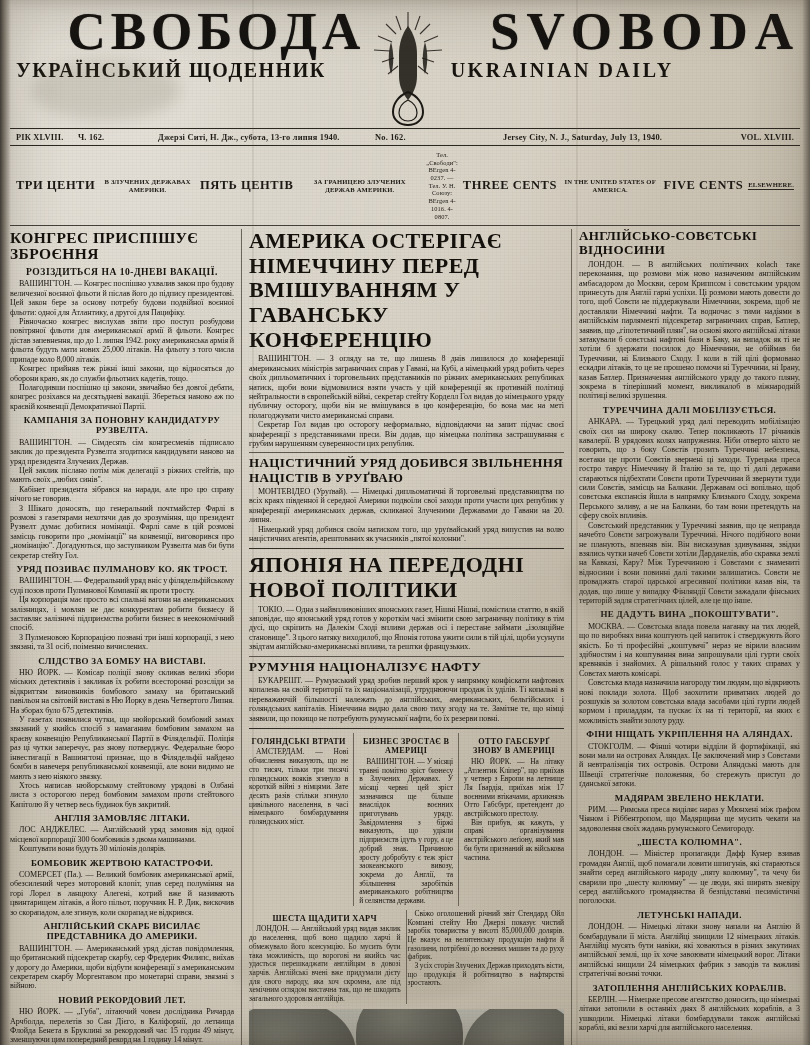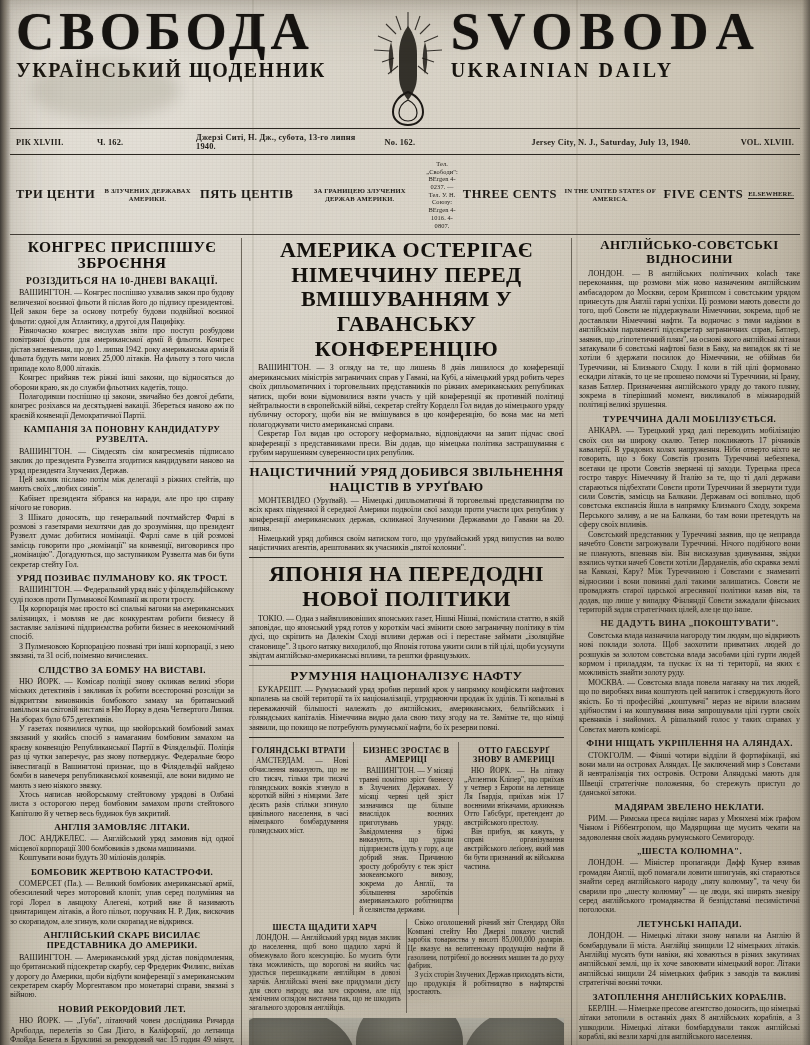--- a/index.html
+++ b/index.html
@@ -34,41 +34,42 @@
   .edge-r{position:absolute;right:0;top:0;width:8px;height:1045px;background:linear-gradient(270deg,#3a352e,rgba(150,142,128,0));opacity:.6;}
 
   
   .masthead{position:relative;padding-top:6px;}
   .mh-row{display:flex;align-items:flex-start;justify-content:space-between;}
   .mh-title{
     font-family:"Liberation Serif", serif;
     font-weight:bold;font-size:53px;line-height:.98;letter-spacing:5px;
     color:#141210;
     text-shadow:0 0 1px rgba(0,0,0,.5);
+    text-align:right;
   }
   .mh-sub{
     font-weight:bold;font-size:20px;letter-spacing:1.5px;line-height:1.05;
     margin-top:2px;color:#17140f;
   }
   .mh-left{width:352px;text-align:left;padding-left:6px;}
   .mh-right{width:352px;text-align:left;}
   .mh-right .mh-title{letter-spacing:7px;}
   .mh-right .mh-sub{letter-spacing:2.5px;}
   .trident{
     width:86px;display:flex;align-items:center;justify-content:center;
     padding-top:2px;
   }
   .trident svg{display:block;}
 
   
   .rule{height:0;border-top:1.3px solid #2b2721;margin:2px 0;}
   .rule.thin{border-top:.8px solid #45403a;}
   .dateline{
     display:flex;align-items:center;font-size:8.4px;font-weight:bold;
-    letter-spacing:.2px;padding:2px 6px 1px 6px;color:#201d18;gap:19px;
+    letter-spacing:.2px;padding:2px 6px 1px 6px;color:#201d18;
   }
   .dl-a{width:62px;}
   .dl-b{width:80px;}
   .dl-c{flex:1;text-align:left;}
   .dl-d{width:128px;text-align:left;}
   .dl-e{flex:1;text-align:left;}
   .dl-f{width:74px;text-align:right;}
 
   .pricebar{
     display:flex;align-items:center;font-weight:bold;color:#1c1915;
@@ -80,21 +81,21 @@
   .ul{border-bottom:1.2px solid #2b2721;padding-bottom:1px;}
 
   
   .sheet{display:flex;gap:0;margin-top:3px;}
   .col{box-sizing:border-box;}
   .col-1{width:232px;padding-right:7px;border-right:1px solid #6d665b;}
   .col-2{width:330px;padding:0 7px;border-right:1px solid #6d665b;}
   .col-3{width:228px;padding-left:7px;}
 
   h1.hl{
-    font-weight:bold;text-align:center;margin:0 0 2px 0;
+    font-weight:bold;text-align:left;margin:0 0 2px 0;
     letter-spacing:.4px;color:#14110d;
   }
   .hl-a{font-size:15.5px;line-height:1.05;padding:1px 0 2px;}
   .hl-b{font-size:22px;line-height:1.12;}
   .hl-c{font-size:13px;line-height:1.1;}
   .sub-hl{
     font-weight:bold;text-align:center;font-size:9.6px;letter-spacing:.5px;
     margin:1px 0 2px;line-height:1.12;
   }
   .mini-hl{
@@ -309,22 +310,22 @@
 
     <div class="col col-3">
       <h1 class="hl hl-c">АНГЛІЙСЬКО-СОВЄТСЬКІ ВІДНОСИНИ</h1>
       <p class="bd">ЛОНДОН. — В англійських політичних кolach таке переконання, що розмови між ново назначеним англійським амбасадором до Москви, сером Криппсом і совєтським урядом принесуть для Англії гарні успіхи. Ці розмови мають довести до того, щоб Совєти не піддержували Німеччини, зокрема, щоб не доставляли Німеччині нафти. Та водночас з тими надіями в англійськім парляменті підсекретар заграничних справ, Батлер, заявив, що „гіпотетичний плян", на основі якого англійські літаки затакували б совєтські нафтові бази в Баку, на випадок як ті не хотіли б здержати посилок до Німеччини, не обіймав би Туреччини, ні Близького Сходу. І коли в тій цілі формовано ескадри літаків, то це не прошено помочи ні Туреччини, ні Ірану, казав Батлер. Призначення англійського уряду до такого пляну, зокрема в тіперішний момент, викликалоб в міжнародній політиці великі зрушення.</p>
 
       <div class="mini-hl">ТУРЕЧЧИНА ДАЛІ МОБІЛІЗУЄТЬСЯ.</div>
       <p class="bd">АНКАРА. — Турецький уряд далі переводить мобілізацію своїх сил на широку скалю. Тепер покликають 17 річників кавалерії. В урядових колях напруження. Ніби отверто ніхто не говорить, що з боку Совєтів грозить Туреччині небезпека, всетаки це проти Совєтів звернені ці заходи. Турецька преса гостро таврує Німеччину й Італію за те, що ті далі держави стараються підбехтати Совєти проти Туреччини й звернути туди сили Совєтів, замісць на Балкани. Державам осі вопільно, щоб совєтська експансія йшла в напрямку Близького Сходу, зокрема Перського заливу, а не на Балкани, бо там вони претендуть на сферу своїх впливів.</p>
       <p class="bd">Совєтський представник у Туреччині заявив, що це неправда начебто Совєти загрожували Туреччині. Нічого подібного вони не планують, впевняв він. Він висказував здивування, звідки взялись чутки начеб Совєти хотіли Дарданелів, або скравка землі на Кавказі, Кару? Між Туреччиною і Совєтами є знамениті відносини і вони повинні далі такими залишатись. Совєти не проваджять старої царської агресивної політики казав він, та додав, що лише у випадку Фінляндії Совєти зажадали фінських територій задля стратегічних цілей, але це що інше.</p>
 
       <div class="mini-hl">НЕ ДАДУТЬ ВИНА „ПОКОШТУВАТИ".</div>
+      <p class="bd">МОСКВА. — Совєтська влада повела наганку на тих людей, що по виробнях вина коштують цей напиток і стверджують його якість. Бо ті професійні „коштувачі" нераз не вірили власним здібностям і на коштування вина запрошували цілі гурти своїх кревняків і знайомих. А рішальний голос у таких справах у Совєтах мають комісарі.</p>
       <p class="bd">Совєтська влада назначила нагороду тим людям, що відкриють нові поклади золота. Щоб заохотити приватних людей до розшуків за золотом совєтська влада засобами цілі гурти людей кормом і приладдям, та пускає їх на ті території, на яких є можливість знайти золоту руду.</p>
-      <p class="bd">МОСКВА. — Совєтська влада повела наганку на тих людей, що по виробнях вина коштують цей напиток і стверджують його якість. Бо ті професійні „коштувачі" нераз не вірили власним здібностям і на коштування вина запрошували цілі гурти своїх кревняків і знайомих. А рішальний голос у таких справах у Совєтах мають комісарі.</p>
 
       <div class="mini-hl">ФІНИ НІЩАТЬ УКРІПЛЕННЯ НА АЛЯНДАХ.</div>
       <p class="bd">СТОКГОЛМ. — Фінші чотири відділи й фортифікації, які вони мали на островах Аляндах. Це заключений мир з Совєтами й невтралізація тих островів. Острови Аляндські мають для Швеції стратегічне положення, бо стережуть приступ до ґданської затоки.</p>
 
       <div class="mini-hl">МАДЯРАМ ЗВЕЛЕНО НЕКЛАТИ.</div>
       <p class="bd">РИМ. — Римська преса виділяє нараз у Мюнхені між ґрафом Чіяном і Ріббентропом, що Мадярщина ще мусить чекати на задоволення своїх жадань румунського Семигороду.</p>
 
       <div class="mini-hl">„ШЕСТА КОЛЮМНА".</div>
       <p class="bd">ЛОНДОН. — Міністер пропаганди Дафф Кунер взивав громадян Англії, щоб помагали ловити шпигунів, які стараються знайти серед англійського народу „пяту колюмну", та чечу би сварили про „шесту колюмну" — це люди, які ширять зневіру серед англійського громадянства й безпідставні песимістичні поголоски.</p>
 

